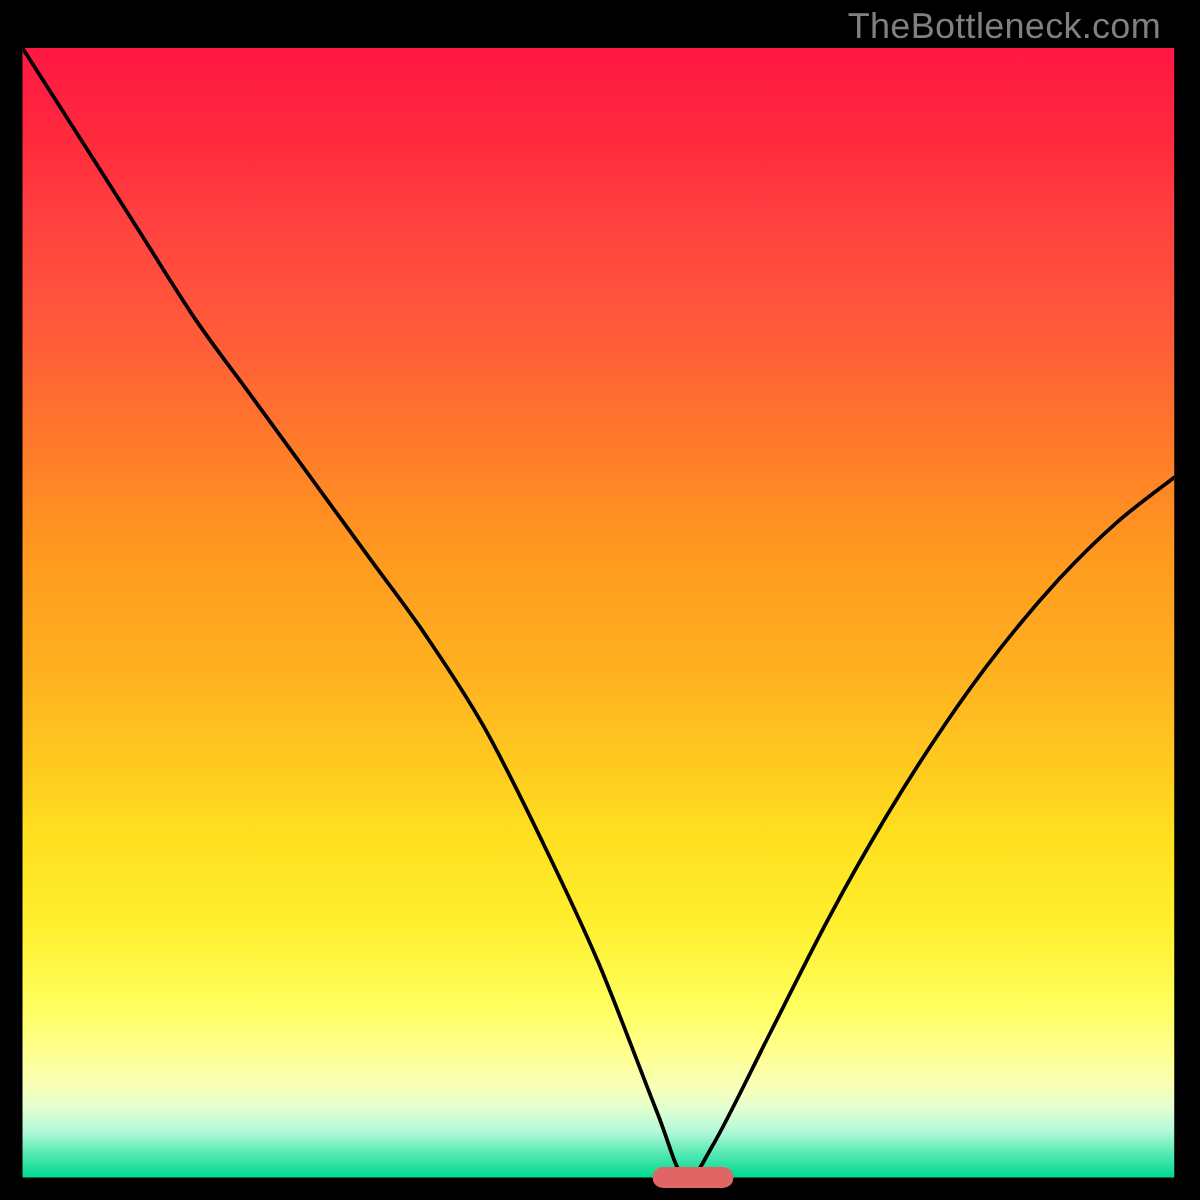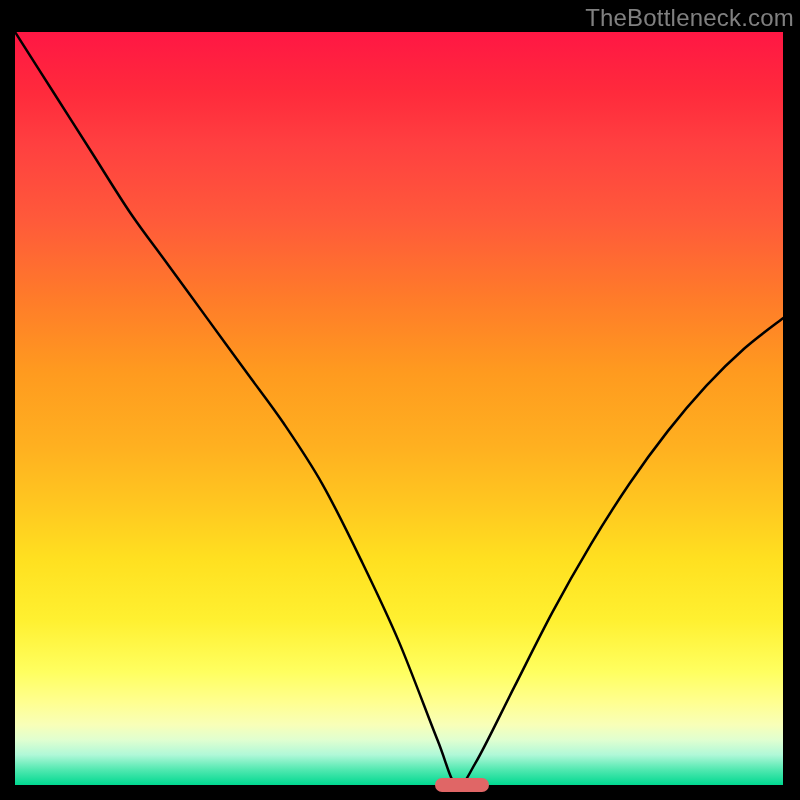--- a/index.html
+++ b/index.html
@@ -41,21 +41,21 @@
   .curve-svg {
     position: absolute;
     left: 0;
     top: 0;
     width: 100%;
     height: 100%;
   }
   .watermark {
     position: absolute;
     top: 4px;
-    right: 6px;
+    right: 26px;
     color: #808080;
     font-family: Arial, Helvetica, sans-serif;
     font-size: 24px;
     letter-spacing: 0.2px;
   }
   .marker {
     position: absolute;
     height: 14px;
     border-radius: 7px;
     background: #e06666;

